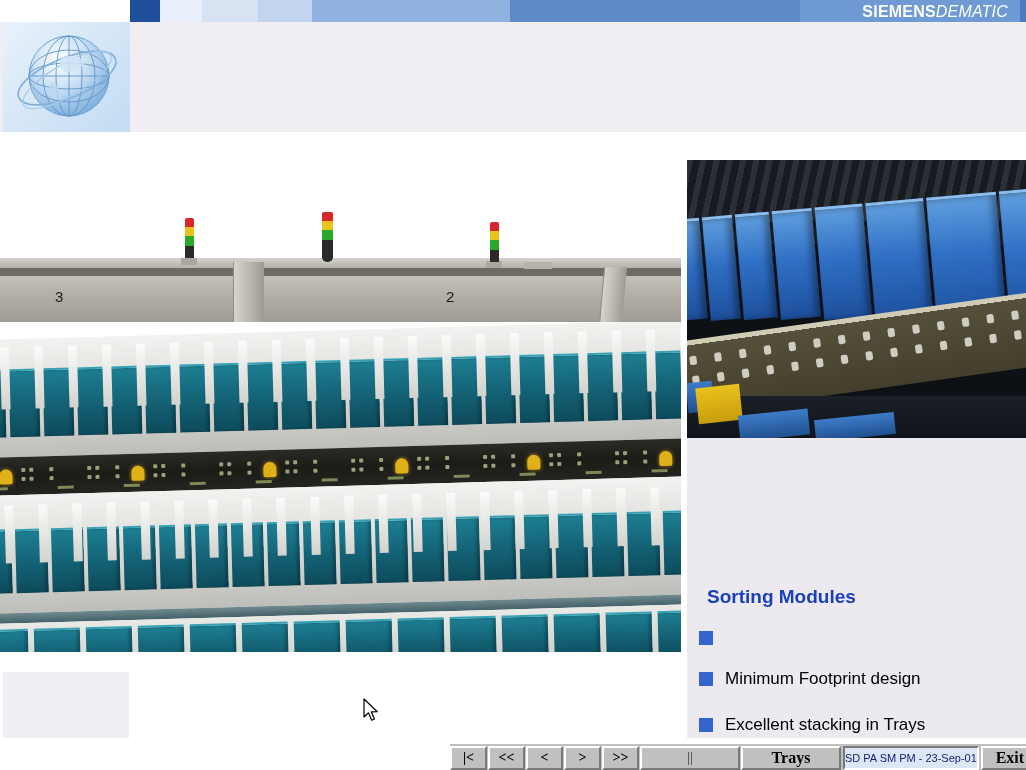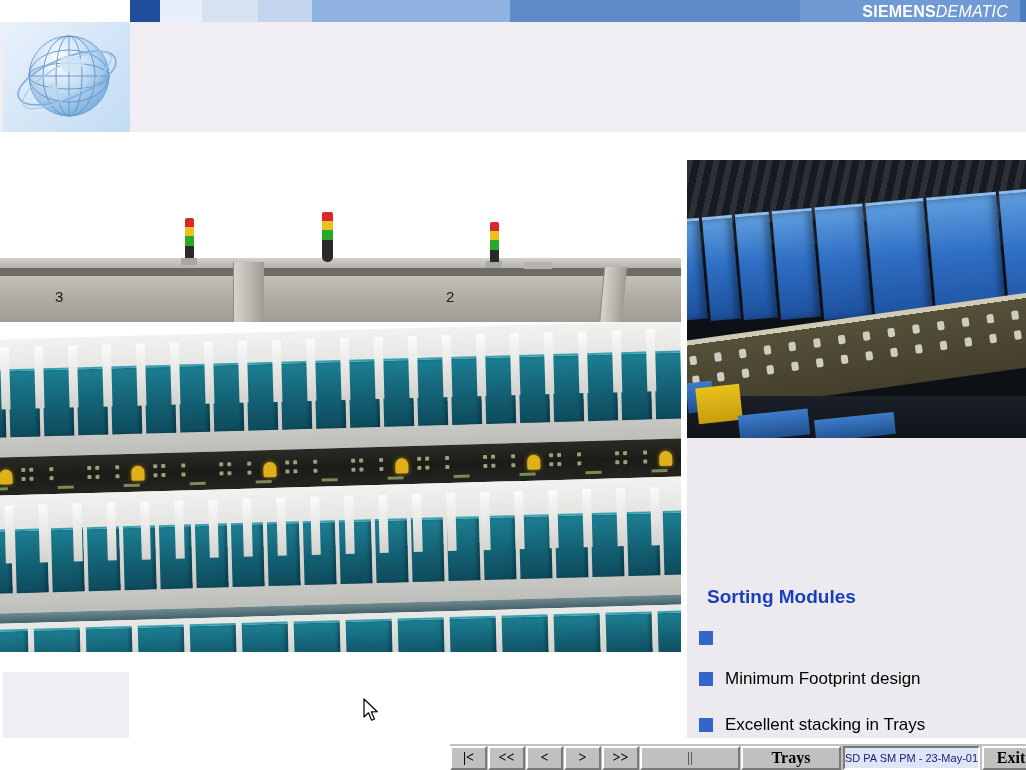--- a/index.html
+++ b/index.html
@@ -792,20 +792,20 @@
 
 <div id="toolbar">
   <div id="toolbar-inner">
     <div class="tb-btn tb-nav">|&lt;</div>
     <div class="tb-btn tb-nav">&lt;&lt;</div>
     <div class="tb-btn tb-nav">&lt;</div>
     <div class="tb-btn tb-nav">&gt;</div>
     <div class="tb-btn tb-nav">&gt;&gt;</div>
     <div class="tb-btn" id="btn-pause">||</div>
     <div class="tb-btn" id="btn-play">Trays</div>
-    <div id="status-field">SD PA SM PM  -  23-May-01</div>
+    <div id="status-field">SD PA SM PM  -  23-Sep-01</div>
     <div class="tb-btn" id="btn-exit">Exit</div>
   </div>
 </div>
 
 <svg id="mouse-cursor" width="18" height="26" viewBox="0 0 18 26">
   <path d="M1 1 L1 19 L5.5 14.8 L8.6 22.2 L11.4 21 L8.4 13.9 L14.3 13.7 Z" fill="#ffffff" stroke="#000000" stroke-width="1.2" stroke-linejoin="round"></path>
 </svg>
 
 </body></html>

